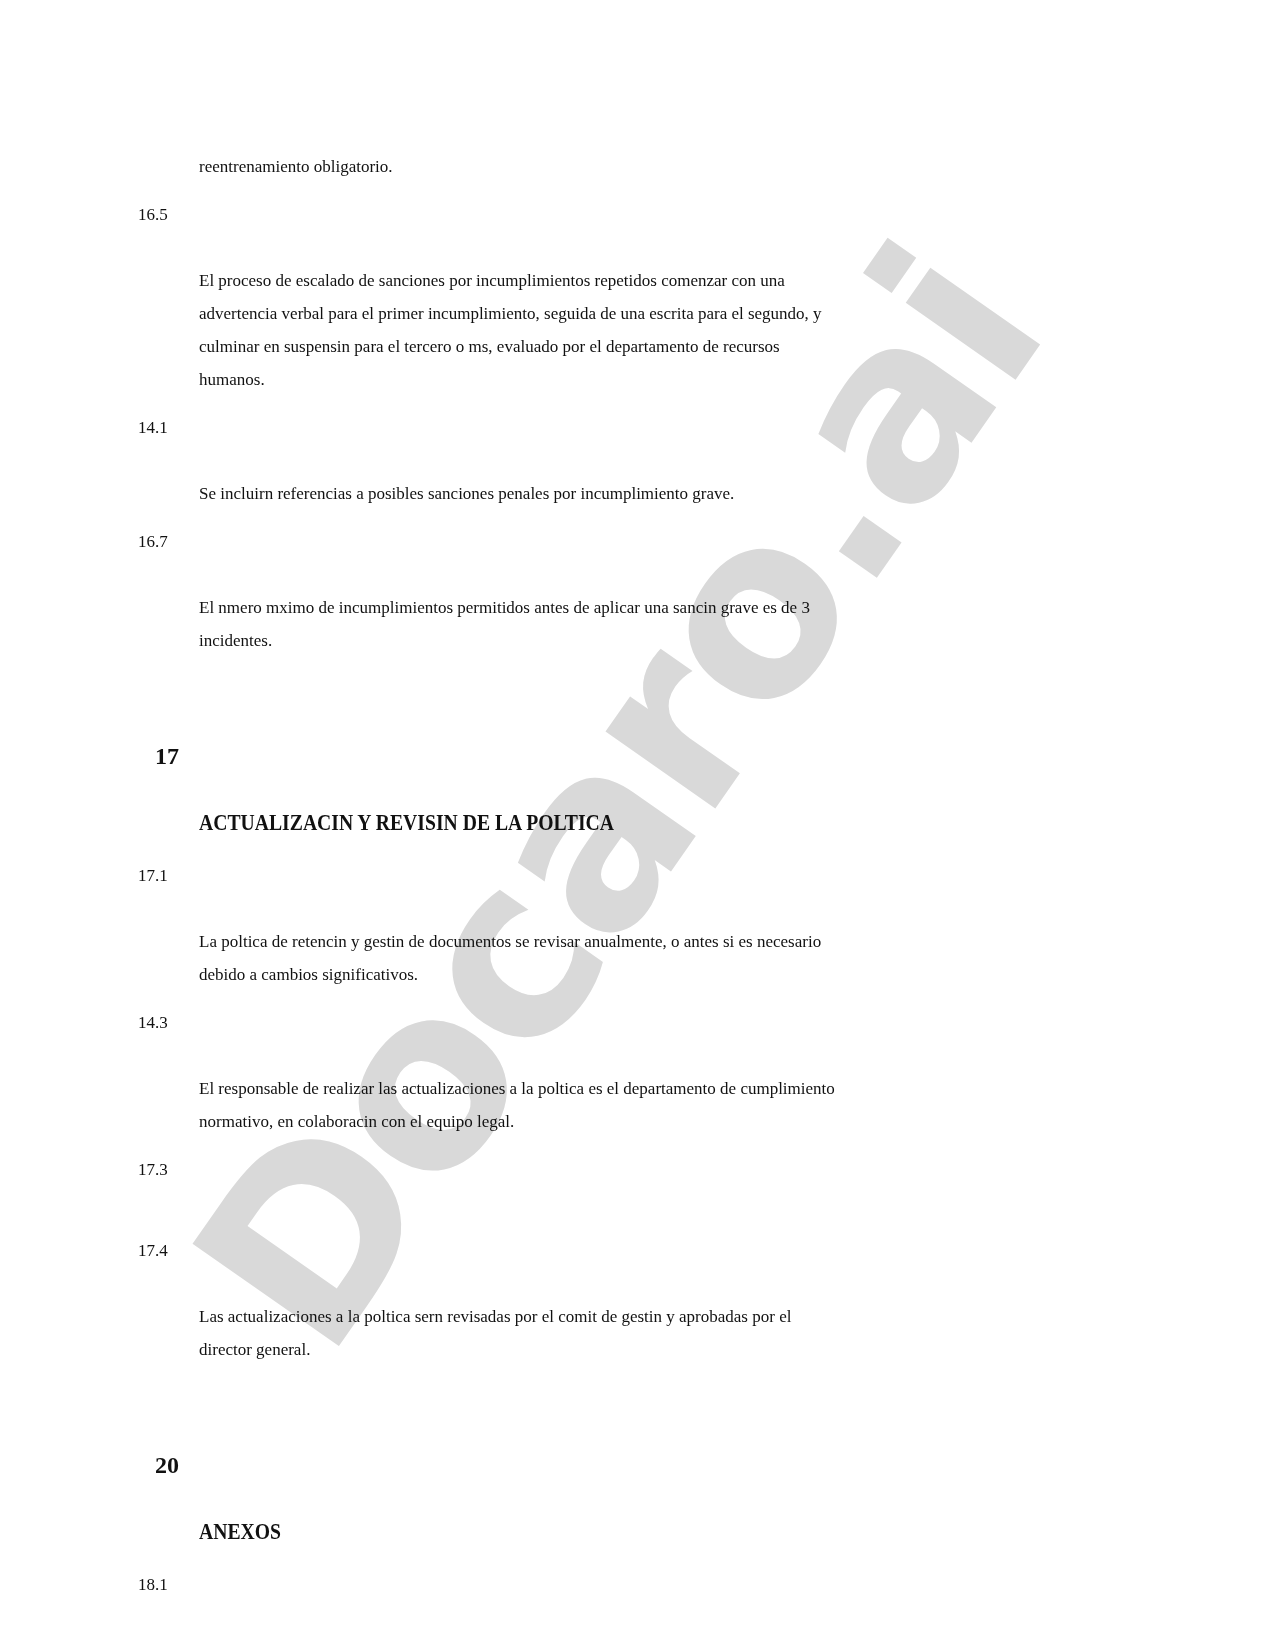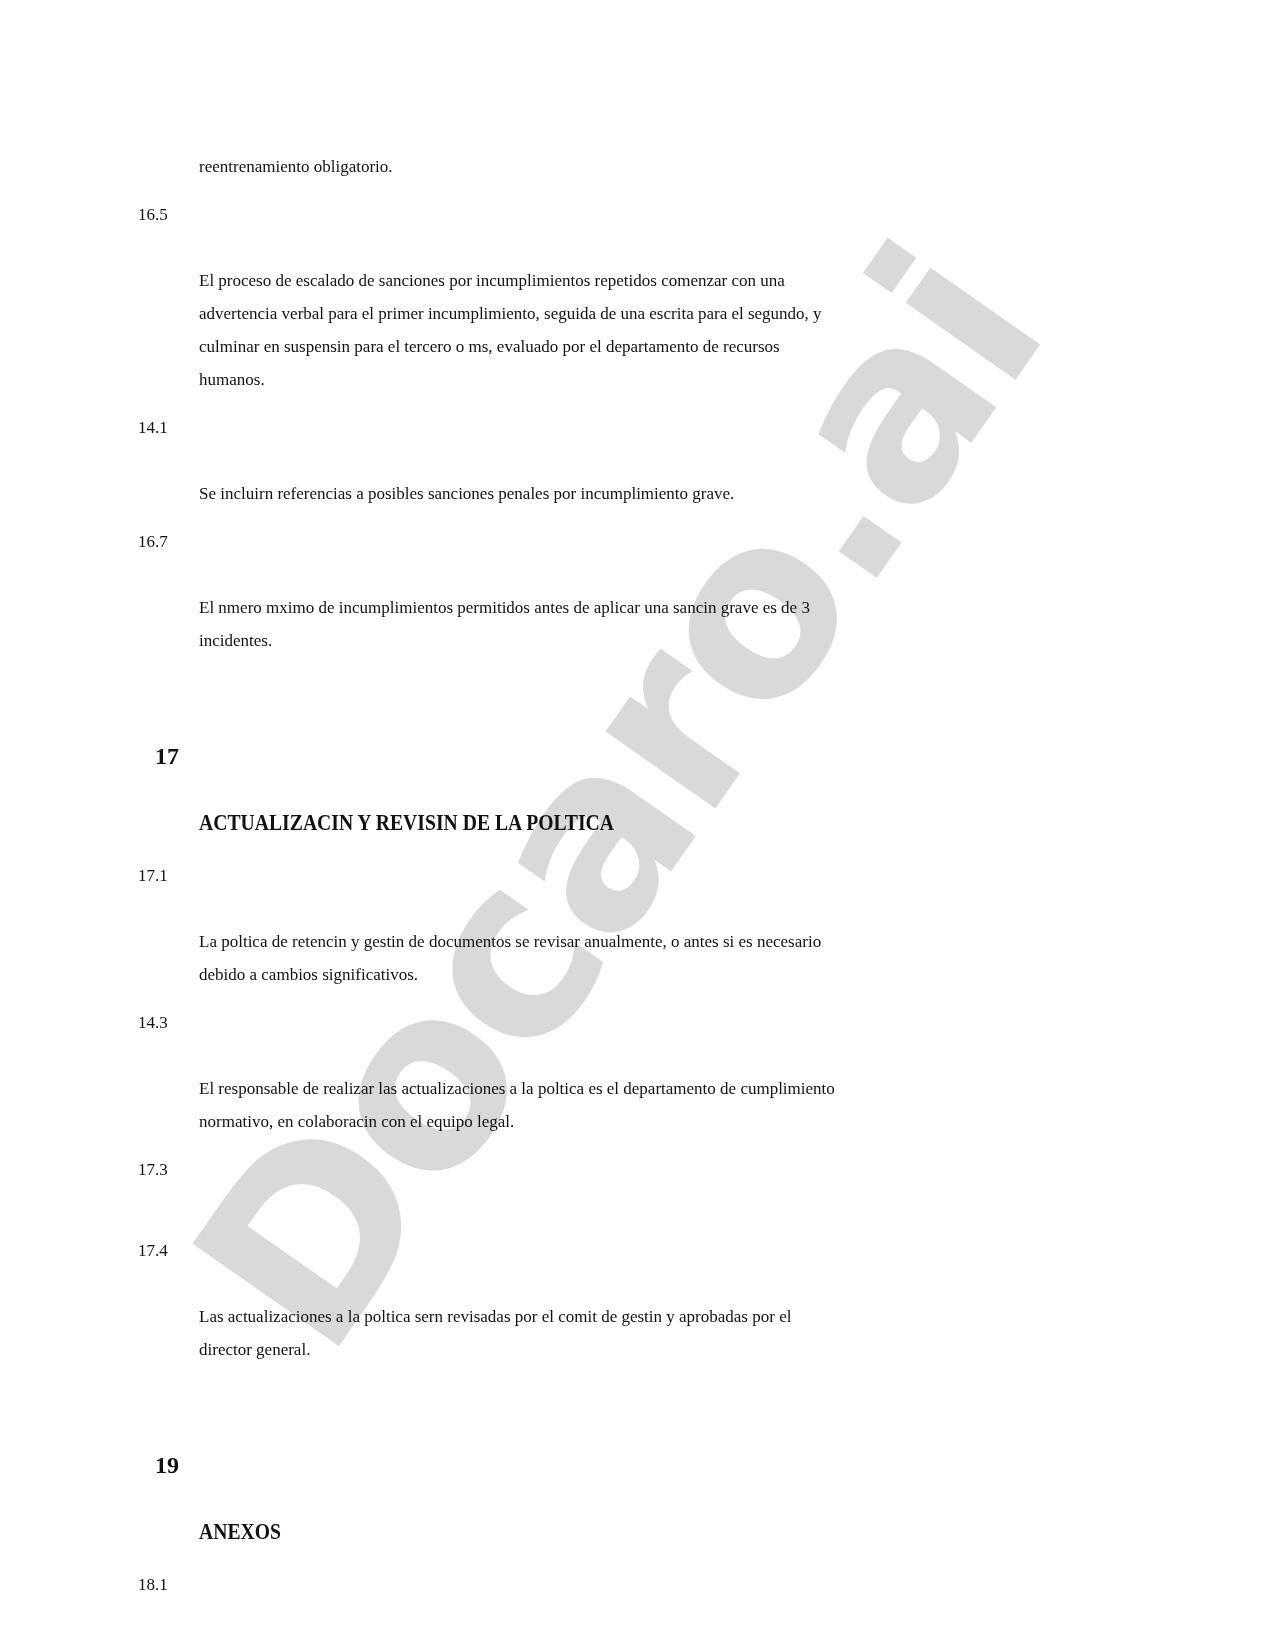--- a/index.html
+++ b/index.html
@@ -120,21 +120,21 @@
       <span class="num">17.3</span>
     </div>
 
     <div class="row">
       <span class="num">17.4</span>
       <span class="text">Las actualizaciones a la poltica sern revisadas por el comit de gestin y aprobadas por el
 director general.</span>
     </div>
 
     <div class="row heading">
-      <span class="num">19</span>
+      <span class="num">20</span>
       <span class="text">ANEXOS</span>
     </div>
 
     <div class="row">
       <span class="num">18.1</span>
       
     </div>
 
   </div>
 </div>

